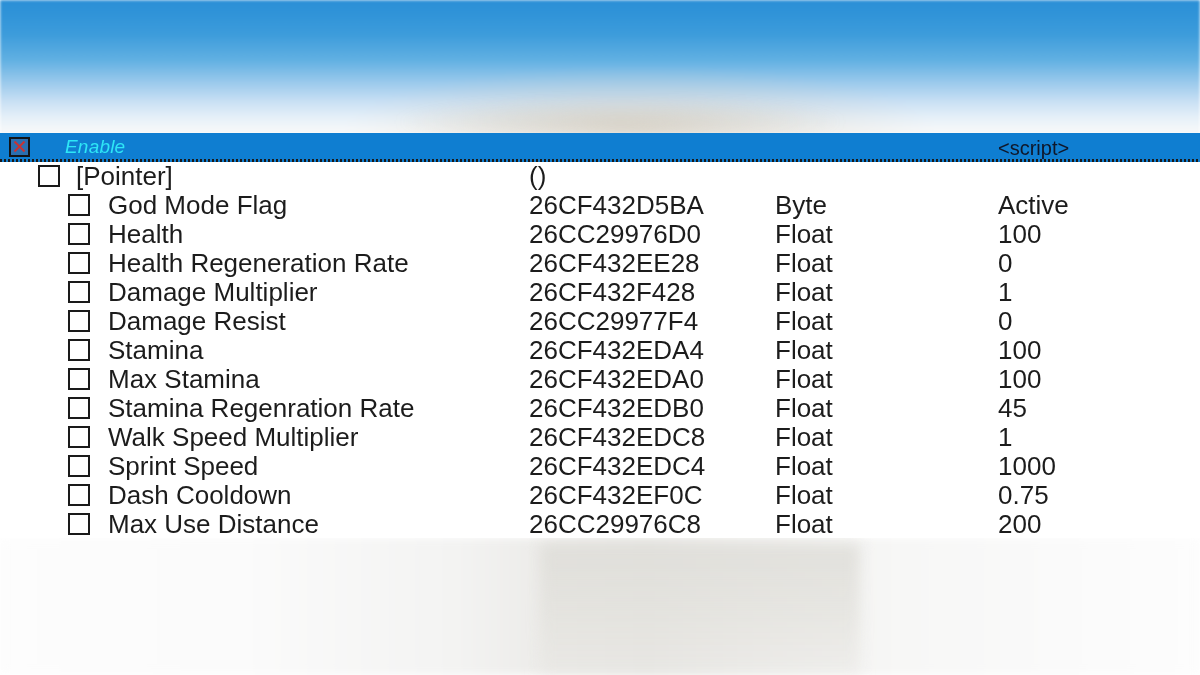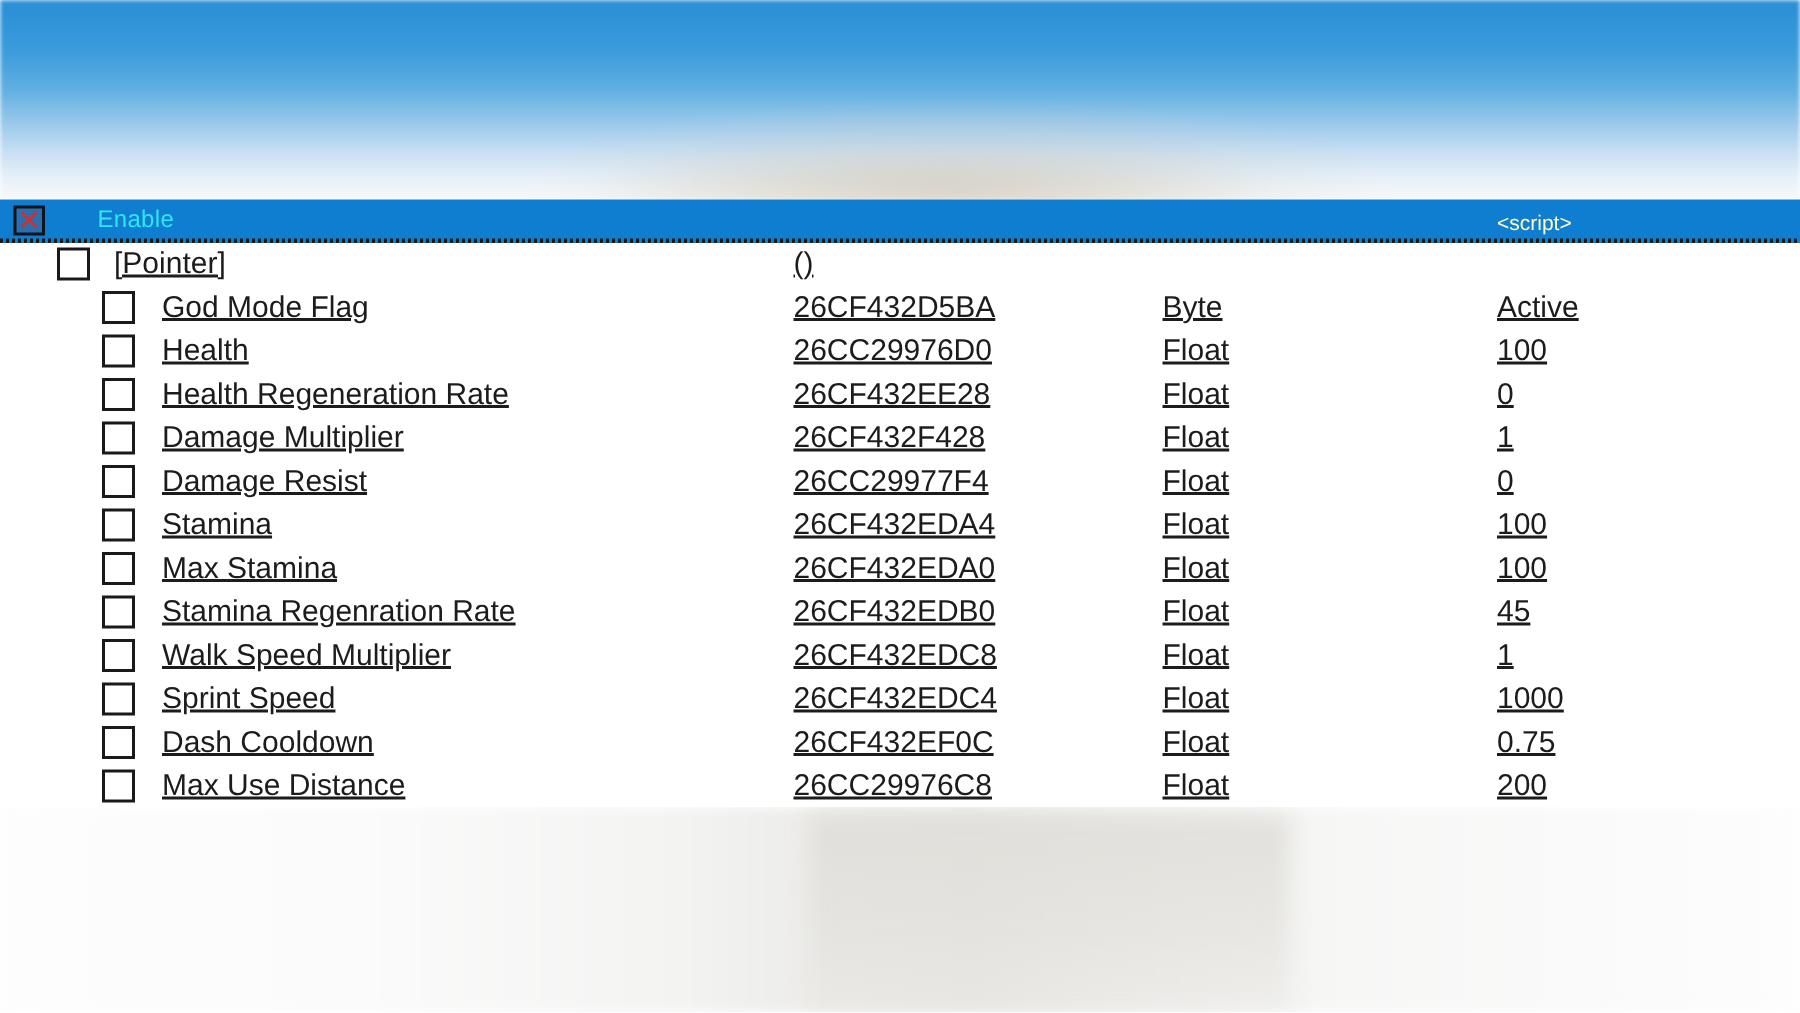--- a/index.html
+++ b/index.html
@@ -127,33 +127,34 @@
     top: 0px;
     width: 15px;
     height: 15px;
     display: block;
   }
 
   .header-enable {
     position: absolute;
     left: 65px;
     top: 1px;
-    font-size: 16px;
+    font-size: 19px;
     line-height: 26px;
     color: #2ee6f6;
     letter-spacing: 0.2px;
     white-space: nowrap;
+    font-style: italic;
   }
   .header-script {
     position: absolute;
     left: 998px;
     top: 2px;
-    font-size: 14px;
+    font-size: 20px;
     line-height: 26px;
-    color: #fef9c3;
+    color: #0f172a;
     white-space: nowrap;
   }
 
   
   .rows {
     position: absolute;
     left: 0;
     top: 29px;
     width: 1200px;
     height: 376px;
@@ -172,25 +173,24 @@
     background: #ffffff;
     border: 2px solid #1a1a1a;
     box-sizing: border-box;
   }
   .row.lvl0 .cb { left: 38px; }
   .row.lvl1 .cb { left: 68px; }
 
   .cell {
     position: absolute;
     top: 0;
-    font-size: 20px;
+    font-size: 26px;
     line-height: 29px;
     color: #1c1c1c;
     white-space: nowrap;
-    text-decoration: underline;
   }
   .row.lvl0 .c-desc { left: 76px; }
   .row.lvl1 .c-desc { left: 108px; }
   .c-addr  { left: 529px; }
   .c-type  { left: 775px; }
   .c-value { left: 998px; }
   .row.lvl0 .c-value-ptr { left: 529px; }
 </style>
 </head>
 <body>

